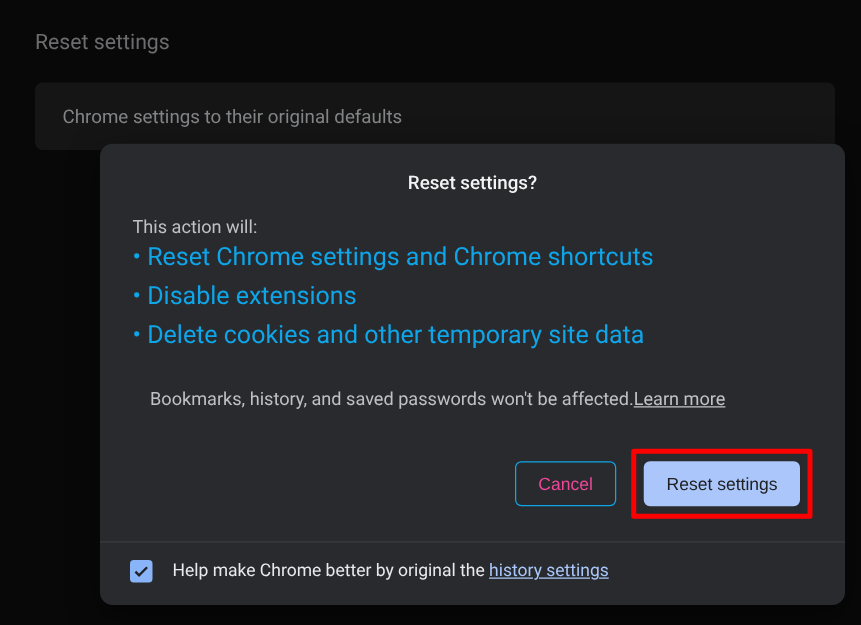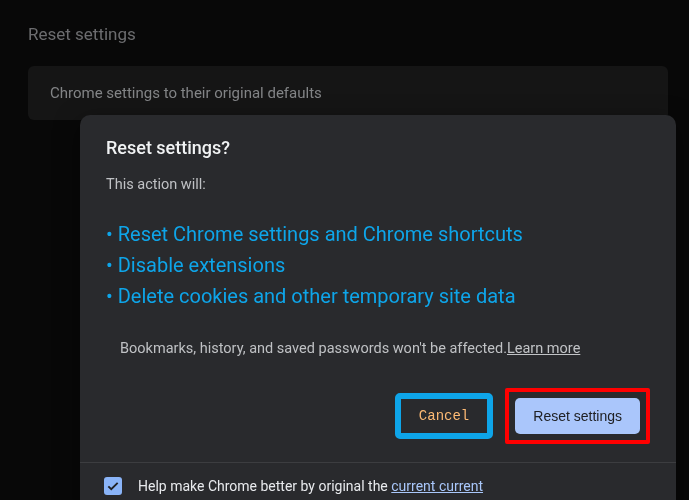--- a/index.html
+++ b/index.html
@@ -44,29 +44,29 @@
       width: 596px;
       background: #292a2d;
       border-radius: 10px;
       box-shadow: 0 8px 24px rgba(0,0,0,0.5);
       color: #e8eaed;
     }
     .dialog-body {
       padding: 22px 26px 18px 26px;
     }
     .dialog-title {
-      font-size: 18px;
+      font-size: 15px;
       font-weight: 500;
       color: #f1f3f4;
       margin-bottom: 18px;
+      text-align: center;
     }
     .dialog-intro {
       font-size: 14.5px;
       color: #bfc1c4;
-      margin-bottom: 26px;
     }
     .bullet-list {
       margin-bottom: 26px;
     }
     .bullet {
       font-size: 20px;
       color: #0ea5e9;
       line-height: 1.55;
     }
     .dialog-notice {
@@ -89,23 +89,22 @@
     }
     .btn {
       font-size: 14px;
       border-radius: 5px;
       padding: 9px 18px;
       cursor: pointer;
       font-weight: 500;
     }
     .btn-cancel {
       background: transparent;
-      border: 6px solid #0ea5e9;
-      color: #fdba74;
-      font-family: Liberation Mono, monospace;
+      border: 1px solid #0ea5e9;
+      color: #ec4899;
     }
     .btn-primary {
       background: #aac6fb;
       color: #202124;
       border: none;
       padding: 10px 18px;
     }
     .highlight-box {
       border: 4px solid #ff0000;
       border-radius: 2px;
@@ -168,17 +167,17 @@
         </div>
       </div>
     </div>
     <div class="dialog-footer">
       <div class="checkbox">
         <svg viewBox="0 0 24 24">
             <path fill="none" stroke="#202124" stroke-width="3.2" d="M4 12.5l5 5L20 6.5"></path>
           </svg>
       </div>
       <div class="footer-text">
-        <span>Help make Chrome better by original the </span><a class="footer-link">current current</a>
+        <span>Help make Chrome better by original the </span><a class="footer-link">history settings</a>
       </div>
     </div>
   </div>
 </div>
 
 </body></html>

